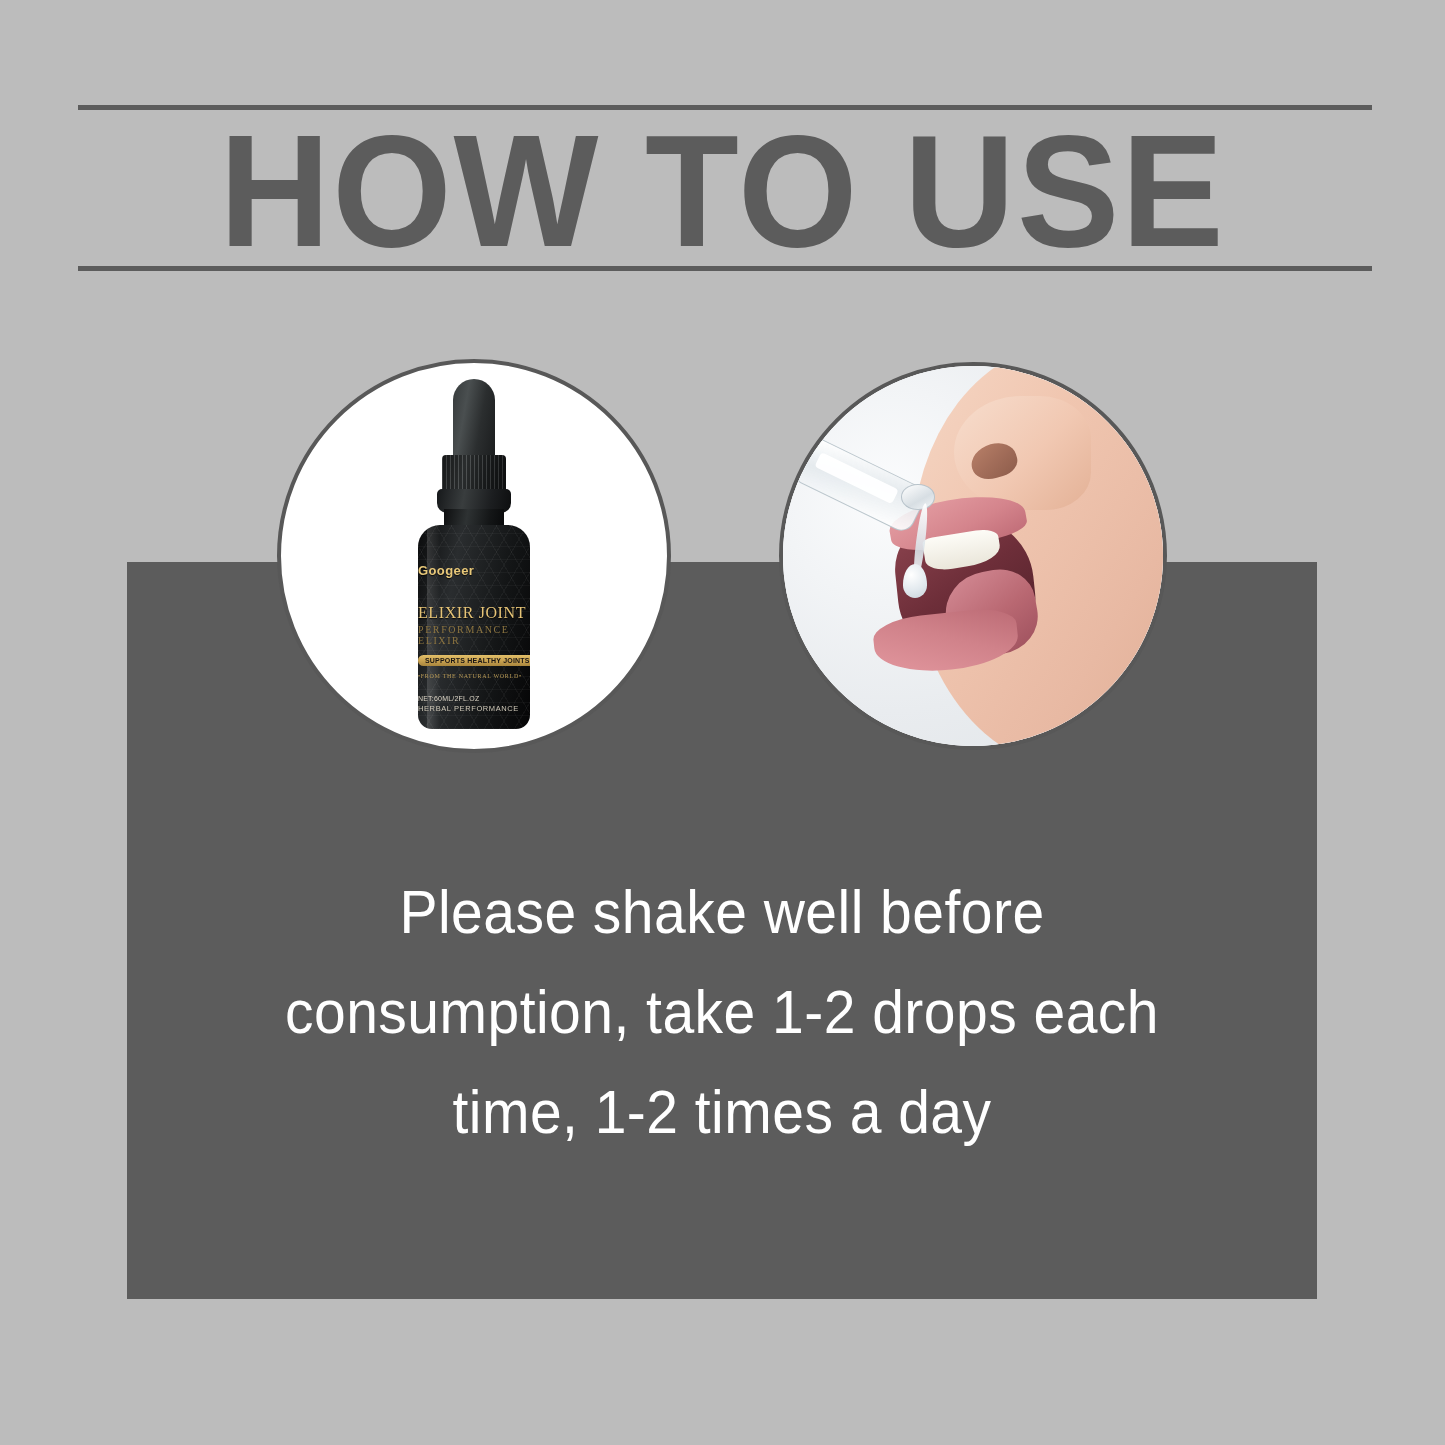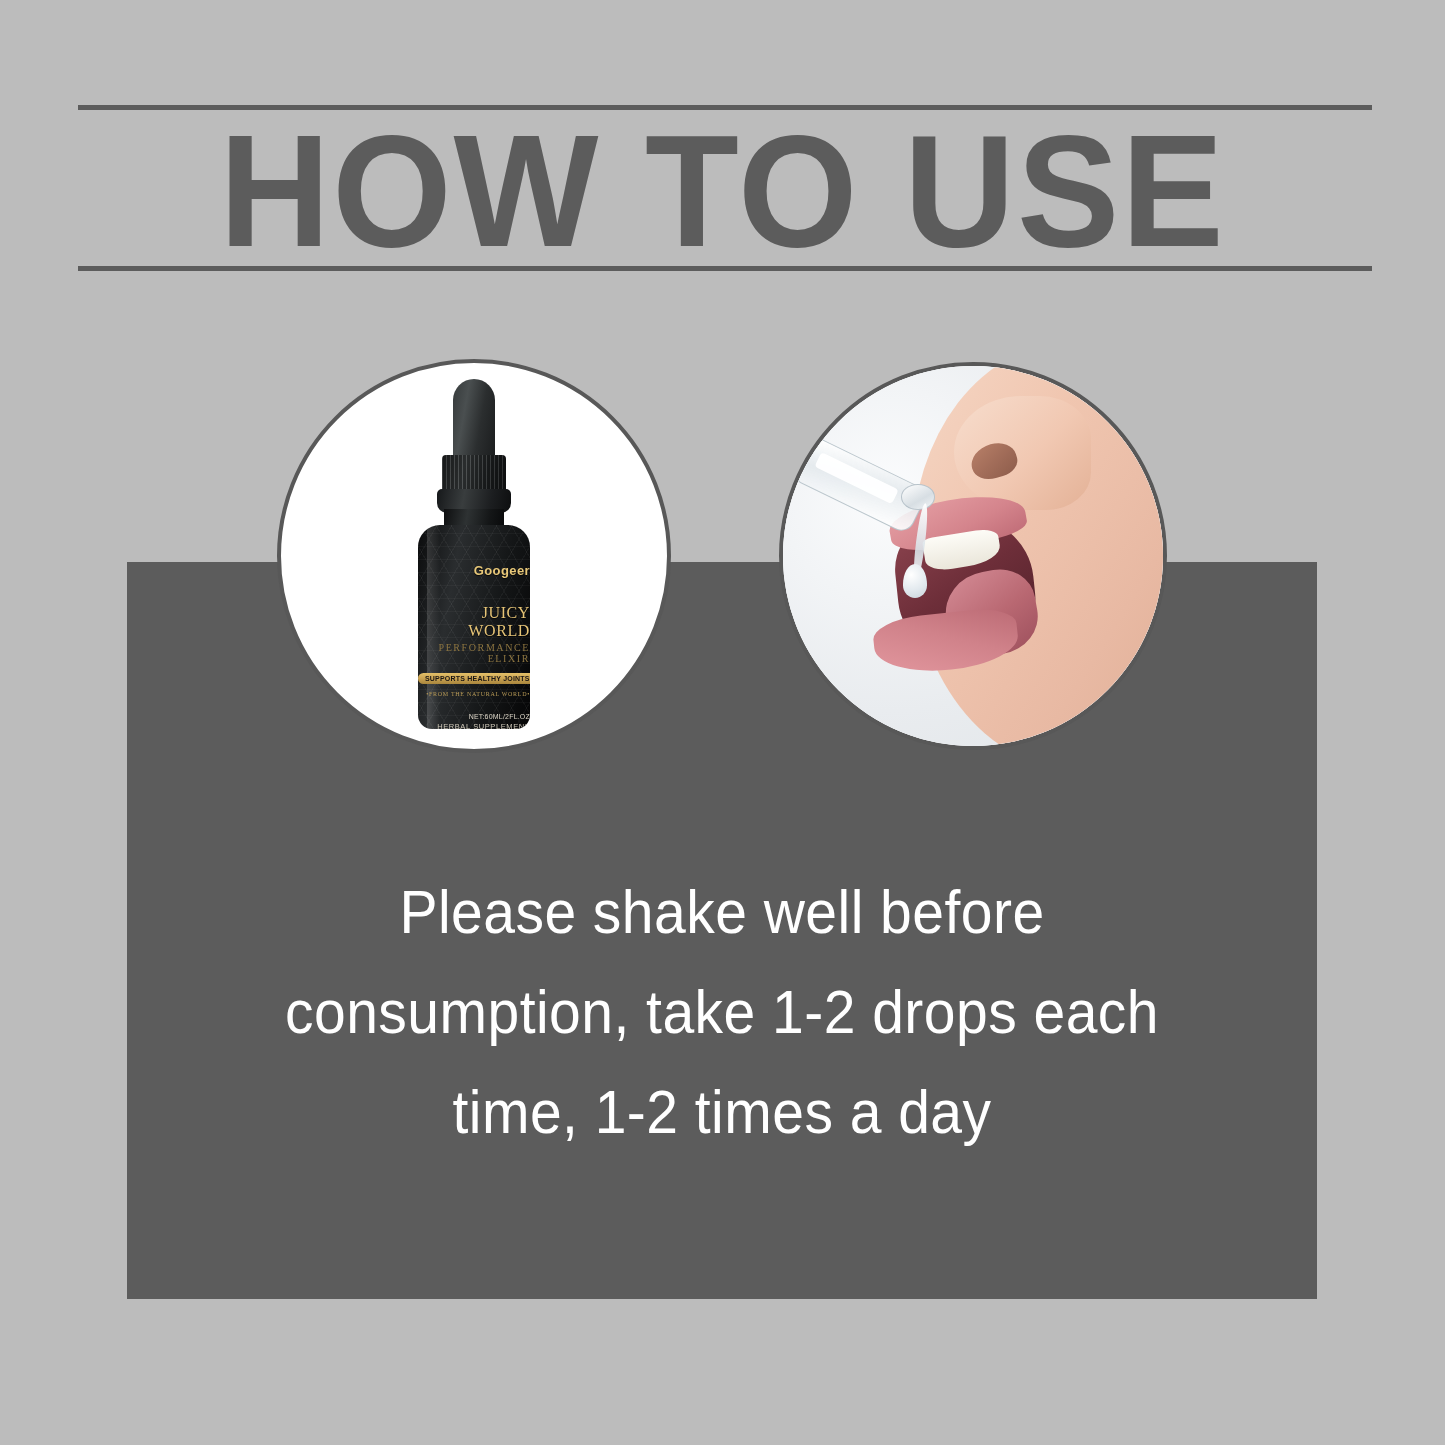--- a/index.html
+++ b/index.html
@@ -178,21 +178,21 @@
     top: 0;
     width: 12%;
     height: 100%;
     background: linear-gradient(90deg, rgba(255,255,255,0.15), rgba(255,255,255,0));
   }
   .label-stack {
     position: absolute;
     left: 0;
     right: 0;
     top: 38px;
-    text-align: right;
+    text-align: left;
     z-index: 3;
   }
   .brand-name {
     color: #e8c879;
     font-family: "Liberation Sans", sans-serif;
     font-weight: bold;
     font-size: 13px;
     letter-spacing: 0.4px;
     text-shadow: 0 1px 1px rgba(0,0,0,0.8);
   }
@@ -407,26 +407,26 @@
 
   <div class="photo-circle circle-product">
     <div class="bottle-wrap">
       <div class="dropper-bulb"></div>
       <div class="dropper-collar"></div>
       <div class="dropper-skirt"></div>
       <div class="bottle-neck"></div>
       <div class="bottle-body">
         <div class="label-stack">
           <div class="brand-name">Googeer</div>
-          <div class="product-name">JUICY WORLD</div>
+          <div class="product-name">ELIXIR JOINT</div>
           <div class="product-sub">PERFORMANCE ELIXIR</div>
           <div class="claim-pill">SUPPORTS HEALTHY JOINTS*</div>
           <div class="natural-line">•FROM THE NATURAL WORLD•</div>
           <div class="net-line">NET:60ML/2FL.OZ</div>
-          <div class="supplement-line">HERBAL SUPPLEMENT</div>
+          <div class="supplement-line">HERBAL PERFORMANCE</div>
         </div>
       </div>
     </div>
   </div>
 
   <div class="photo-circle circle-usage">
     <div class="usage-scene">
       <div class="bg-soft"></div>
       <div class="face"></div>
       <div class="nose"></div>

